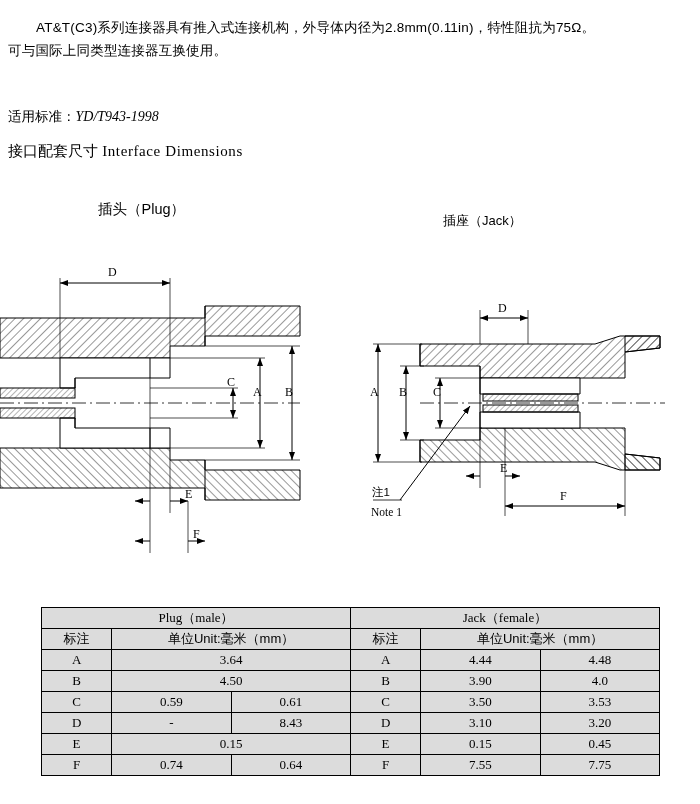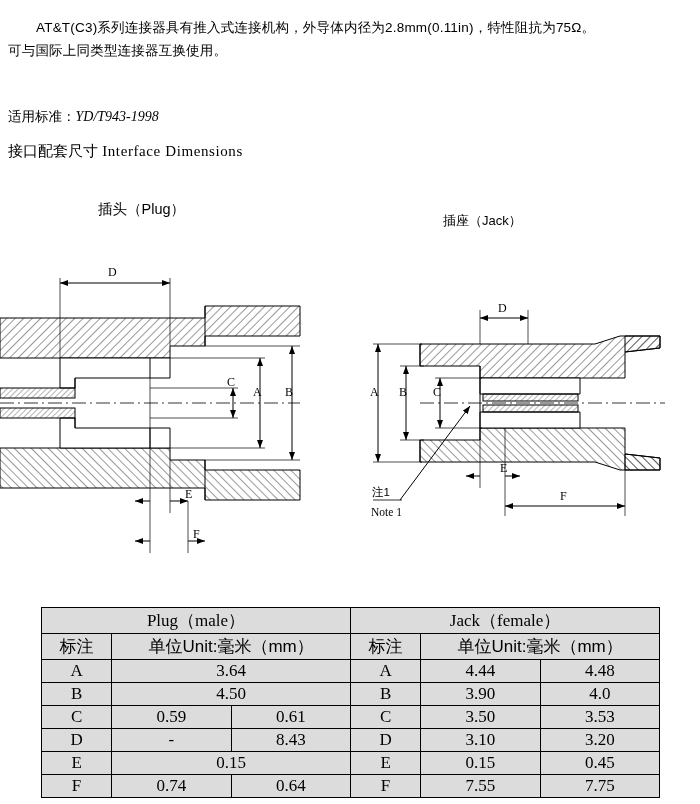--- a/index.html
+++ b/index.html
@@ -84,21 +84,21 @@
   
   .table-wrap {
     position: absolute;
     left: 41px;
     top: 607px;
     width: 619px;
   }
   table.dims {
     border-collapse: collapse;
     width: 619px;
-    font-size: 17px;
+    font-size: 13px;
     font-family: "Liberation Serif", serif;
     background: #dcdcdc;
   }
   table.dims td, table.dims th {
     border: 1px solid #000000;
     text-align: center;
     font-weight: normal;
     padding: 1px 2px;
     height: 18px;
     background: #dcdcdc;

